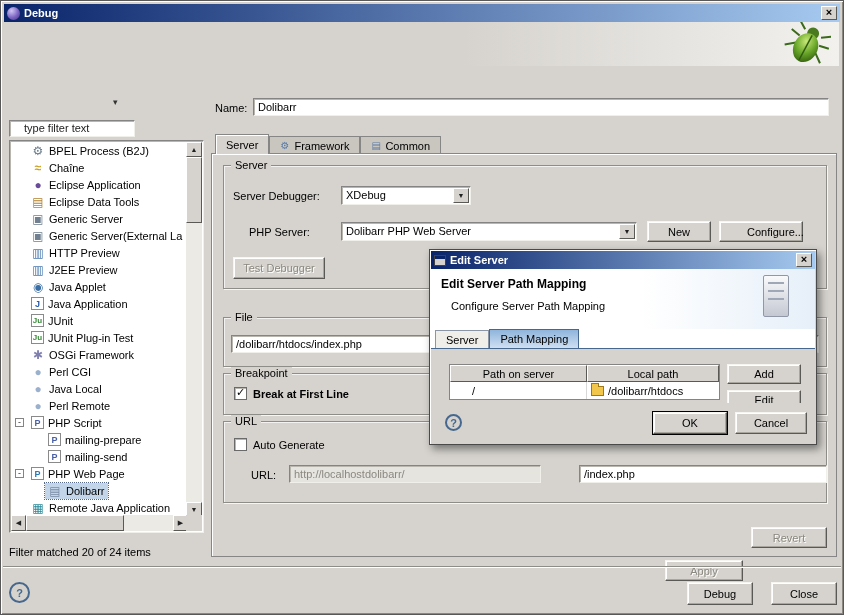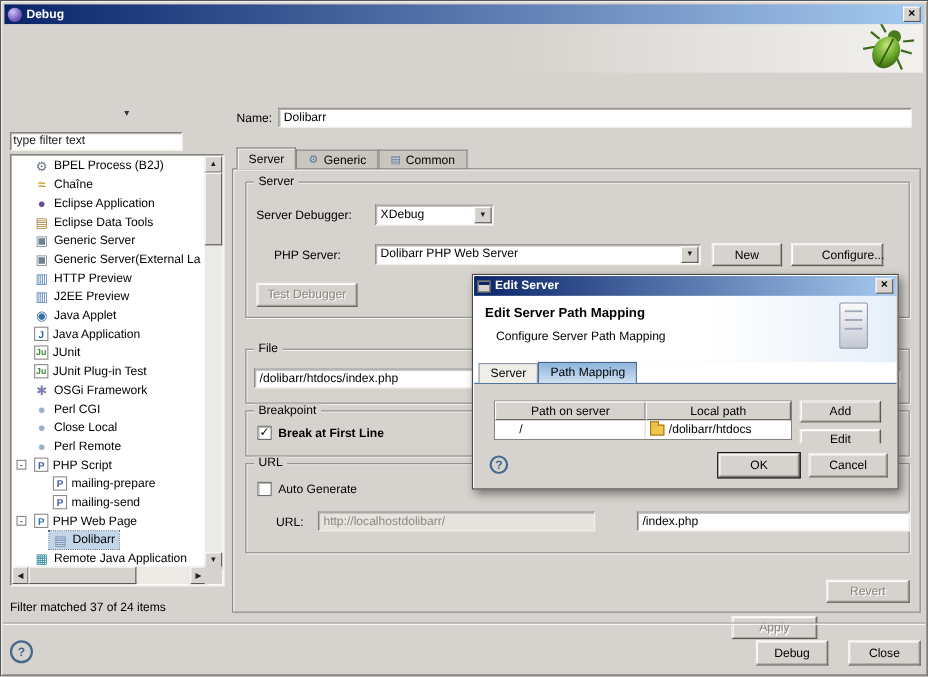--- a/index.html
+++ b/index.html
@@ -52,22 +52,22 @@
            box-shadow: 1px 1px 0 rgba(255,255,255,.8), inset 1px 1px 0 rgba(255,255,255,.7); }
   .group > .legend { position:absolute; top:-7px; left:7px; background:#d6d3ce; padding:0 4px; font-size:11px; }
 
   
   .lt-toolbar { position:absolute; left:8px; top:90px; width:195px; height:22px;
                 display:flex; align-items:center; gap:3px; padding-left:3px; }
   .tool-icon { width:18px; height:18px; display:flex; align-items:center; justify-content:center;
                font-size:12px; color:#4a5a74; }
   .filter-arrow { font-size:9px; color:#333; margin-left:-4px; }
 
-  .filter-box { position:absolute; left:8px; top:119px; width:157px; height:17px;
-                font-size:11px; padding:1px 2px; color:#222; }
+  .filter-box { position:absolute; left:8px; top:119px; width:126px; height:17px;
+                font-size:11px; padding:1px 14px; color:#222; }
 
   .tree-box { position:absolute; left:8px; top:139px; width:195px; height:393px; background:#fff; }
   .tree-view { position:absolute; left:1px; top:1px; width:177px; height:375px; overflow:hidden; background:#fff; }
   .tree-row { display:flex; align-items:center; height:17px; padding-left:4px; white-space:nowrap; }
   .tree-row.d1 { padding-left:21px; }
   .twisty { width:9px; height:9px; border:1px solid #848484; background:#fff;
             font-size:9px; line-height:7px; text-align:center; color:#333; margin-right:4px; flex:none; }
   .twisty:empty { visibility:hidden; }
   .row-body { display:flex; align-items:center; gap:4px; padding:1px 3px; }
   .tree-row.selected .row-body { background:#c3d5e8; outline:1px dotted #55688a; }
@@ -311,21 +311,21 @@
           <span class="twisty"></span>
           <span class="row-body">
             <span class="ticon" data-icon="perl">●</span>
             <span class="tlabel">Perl CGI</span>
           </span>
         </div>
         <div class="tree-row">
           <span class="twisty"></span>
           <span class="row-body">
             <span class="ticon" data-icon="perl">●</span>
-            <span class="tlabel">Close Local</span>
+            <span class="tlabel">Java Local</span>
           </span>
         </div>
         <div class="tree-row">
           <span class="twisty"></span>
           <span class="row-body">
             <span class="ticon" data-icon="perl">●</span>
             <span class="tlabel">Perl Remote</span>
           </span>
         </div>
         <div class="tree-row">
@@ -377,46 +377,46 @@
       <span class="sb-btn" style="left:0;bottom:0;">▼</span>
     </div>
     <div class="hscroll">
       <span class="sb-btn" style="left:0;top:0;width:15px;height:16px;">◀</span>
       <span class="sb-thumb" style="left:15px;top:0;width:98px;height:16px;"></span>
       <span class="sb-btn" style="right:0;top:0;width:15px;height:16px;">▶</span>
     </div>
     <div class="sb-corner"></div>
   </div>
 
-  <div class="filter-status">Filter matched 37 of 24 items</div>
+  <div class="filter-status">Filter matched 20 of 24 items</div>
 
   <div class="lbl name-label">Name:</div>
   <div class="field sunken name-input" style="position:absolute;">Dolibarr</div>
 
   <div class="tabs">
     <div class="tab active">
       <span>Server</span>
     </div>
     <div class="tab">
       <span class="tab-icon">⚙</span>
-      <span>Generic</span>
+      <span>Framework</span>
     </div>
     <div class="tab">
       <span class="tab-icon">▤</span>
       <span>Common</span>
     </div>
   </div>
 
   <div class="tabcontent"></div>
 
   <div class="group grp-server">
     <span class="legend">Server</span>
   </div>
   <div class="lbl" style="left:232px;top:189px;">Server Debugger:</div>
-  <div class="combo" style="left:340px;top:185px;width:108px;height:19px;">
+  <div class="combo" style="left:340px;top:185px;width:130px;height:19px;">
     <span class="ctext">XDebug</span>
     <span class="cbtn"></span>
   </div>
   <div class="lbl" style="left:248px;top:225px;">PHP Server:</div>
   <div class="combo" style="left:340px;top:221px;width:296px;height:19px;">
     <span class="ctext">Dolibarr PHP Web Server</span>
     <span class="cbtn"></span>
   </div>
   <div class="btn" style="left:646px;top:220px;width:64px;height:21px;">New</div>
   <div class="btn" style="left:718px;top:220px;width:84px;height:21px;padding-left:29px;">Configure...</div>

